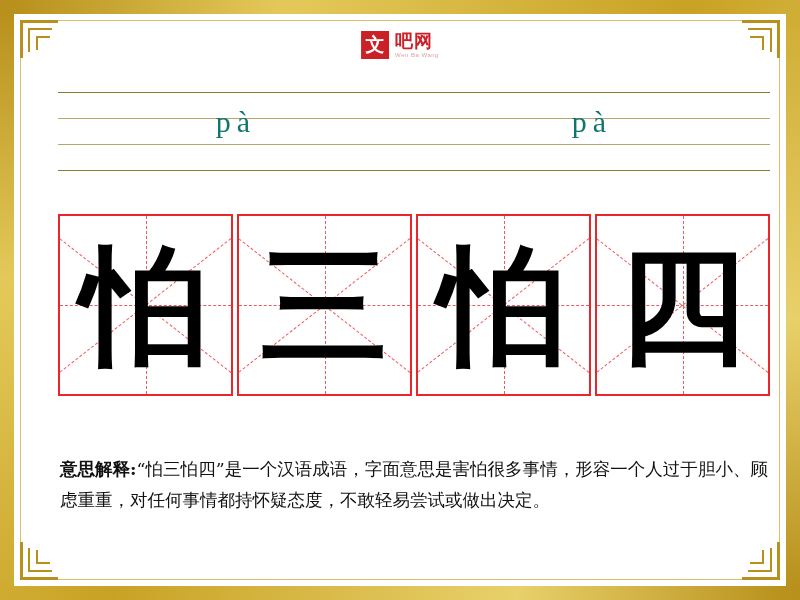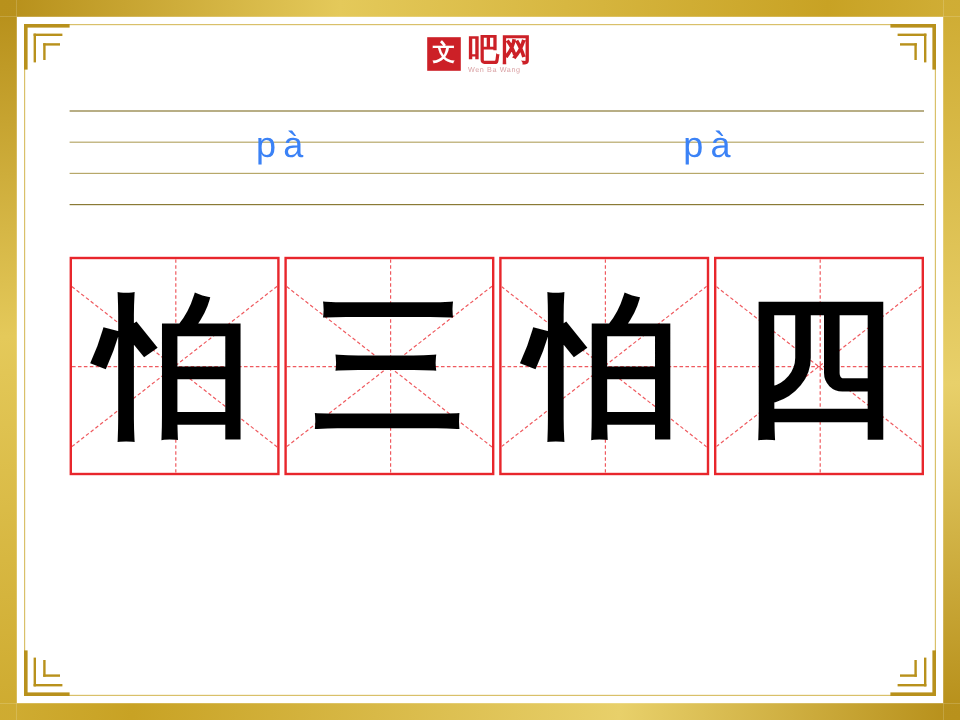--- a/index.html
+++ b/index.html
@@ -77,24 +77,23 @@
     font-weight: bold;
   }
   .logo-text {
     display: flex;
     flex-direction: column;
     line-height: 1;
   }
   .logo-main {
     color: #cc2027;
     font-family: "Liberation Sans", sans-serif;
-    font-size: 26px;
+    font-size: 18px;
     font-weight: bold;
     letter-spacing: 1px;
-    text-align: right;
   }
   .logo-sub {
     color: #d9a0a3;
     font-family: "Liberation Sans", sans-serif;
     font-size: 6px;
     letter-spacing: 0.5px;
     margin-top: 2px;
   }
 
   
@@ -122,23 +121,23 @@
     top: 0;
     width: 100%;
     height: 78px;
     display: flex;
   }
   .pinyin-cell {
     flex: 1 1 0;
     display: flex;
     align-items: center;
     justify-content: center;
-    font-family: Liberation Sans, sans-serif;
+    font-family: Liberation Serif, serif;
     font-size: 30px;
-    color: #3b82f6;
+    color: #0f766e;
     letter-spacing: 6px;
     padding-bottom: 18px;
     box-sizing: border-box;
   }
 
   
   .char-grid {
     position: absolute;
     left: 44px;
     top: 200px;
@@ -288,13 +287,16 @@
     </div>
     <div class="char-box">
       <div class="gl diag d1"></div>
       <div class="gl diag d2"></div>
       <div class="gl horiz"></div>
       <div class="gl vert"></div>
       <div class="char-glyph">四</div>
     </div>
   </div>
 
+  <div class="explain">
+    <span class="lbl">意思解释:</span><span>“怕三怕四”是一个汉语成语，字面意思是害怕很多事情，形容一个人过于胆小、顾虑重重，对任何事情都持怀疑态度，不敢轻易尝试或做出决定。</span>
+  </div>
 </div>
 
 </body></html>

